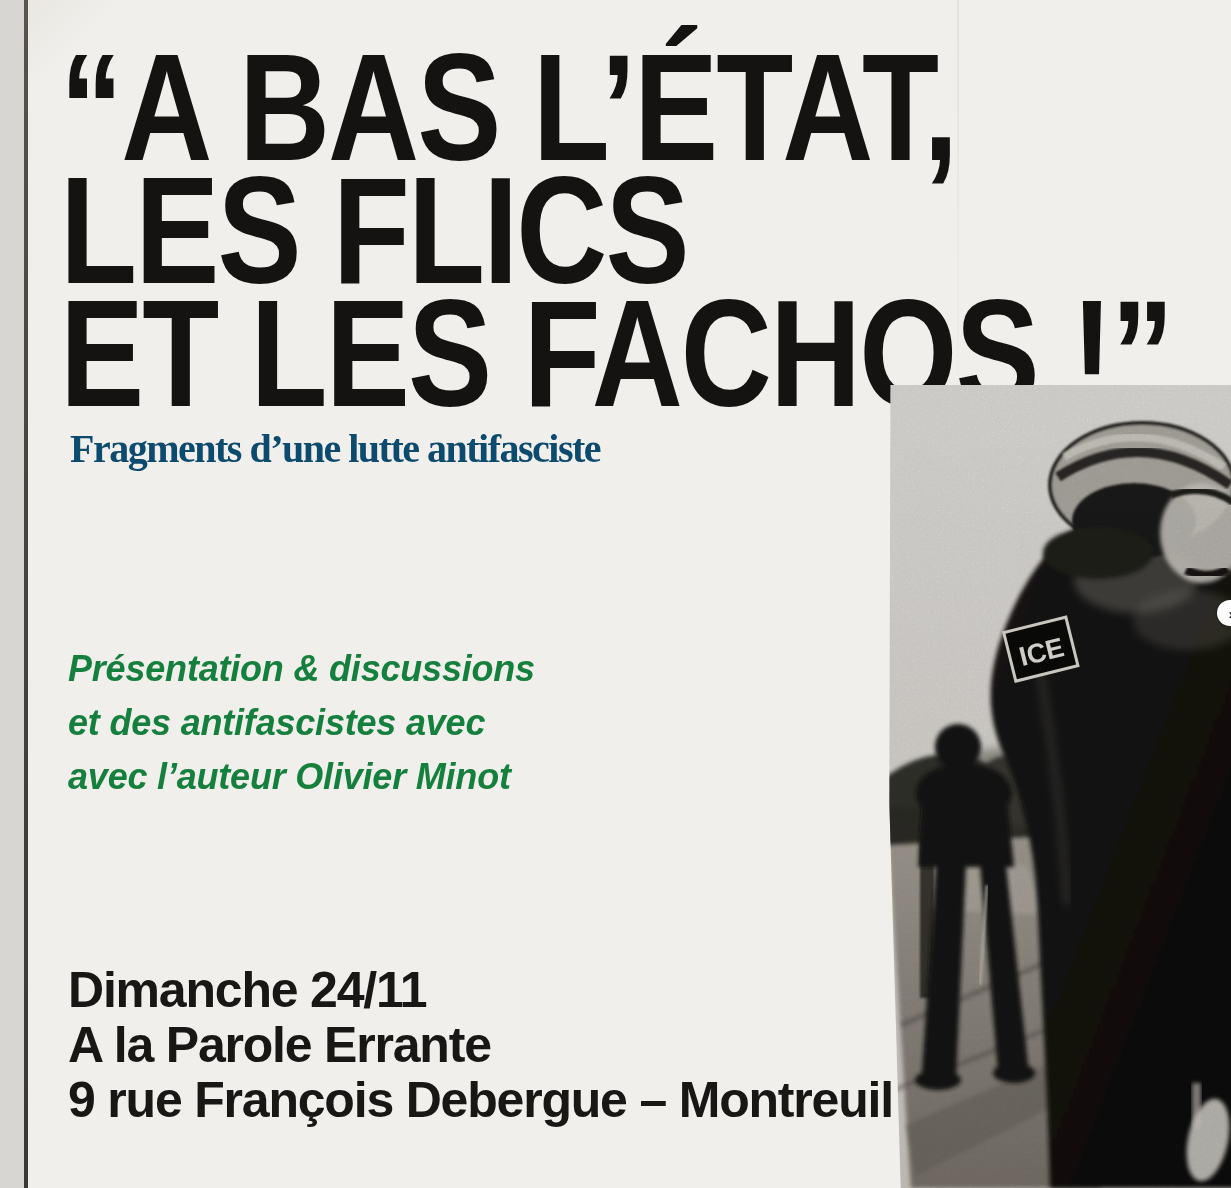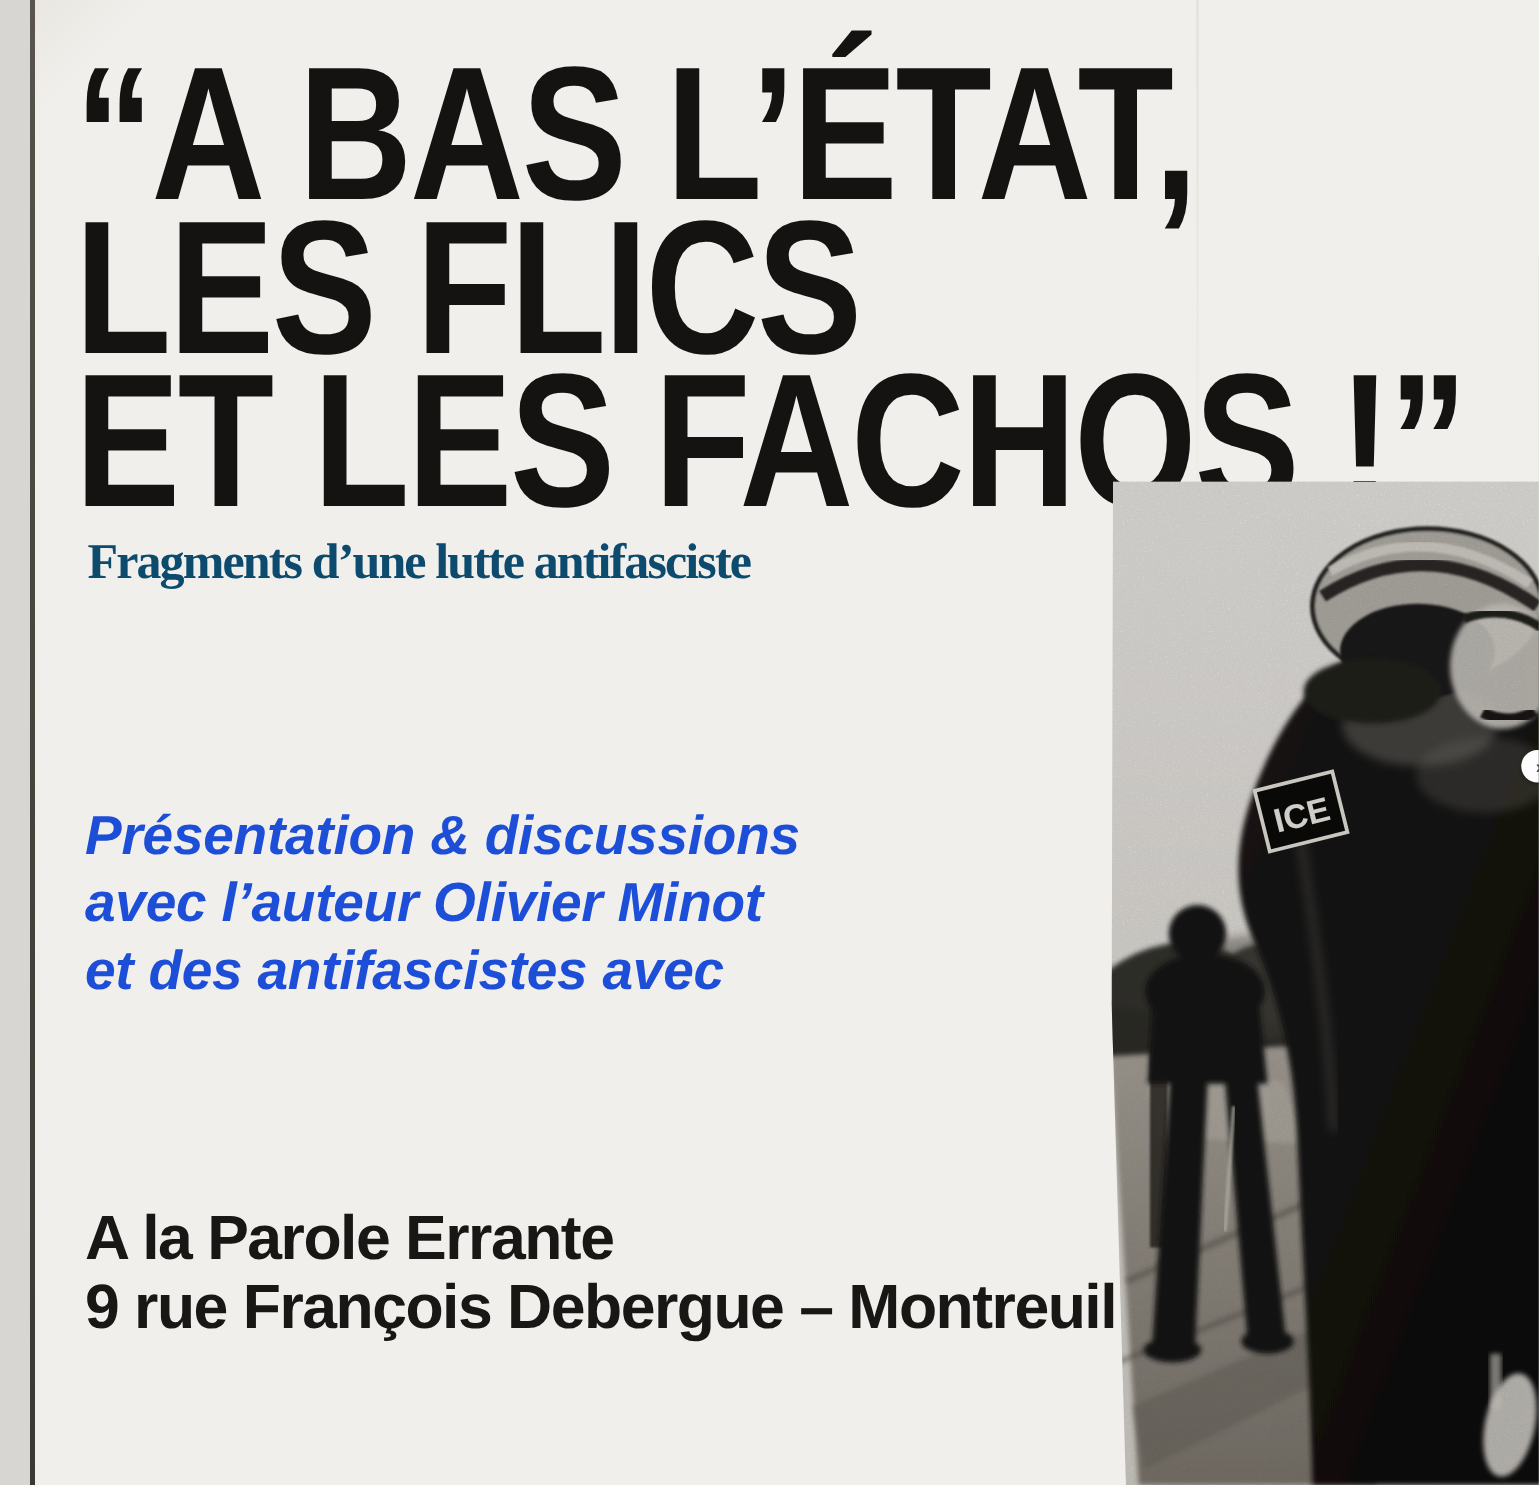--- a/index.html
+++ b/index.html
@@ -19,22 +19,22 @@
   .headline{position:absolute;left:36px;top:46px;margin:0;
             font-size:152px;font-weight:700;line-height:123px;
             letter-spacing:-0.015em;color:var(--ink,#141312);white-space:nowrap;}
   .headline .hl{transform:scaleX(.83);transform-origin:0 50%;}
 
   .subtitle{position:absolute;left:46px;top:423px;
             font-family:"Liberation Serif",serif;font-size:40px;line-height:52px;
             letter-spacing:-1.5px;color:#0c4a6e;white-space:nowrap;font-weight:bold;}
 
   .desc{position:absolute;left:44px;top:642px;
-        font-size:44px;font-style:italic;font-weight:600;line-height:54px;
-        letter-spacing:-0.2px;color:#1d4ed8;white-space:nowrap;}
+        font-size:36px;font-style:italic;font-weight:600;line-height:54px;
+        letter-spacing:-0.2px;color:#15803d;white-space:nowrap;}
 
   .event{position:absolute;left:44px;top:963px;
          font-size:50px;font-weight:600;line-height:55px;
          letter-spacing:-1.2px;color:#181716;white-space:nowrap;}
 
   .photo{position:absolute;left:862px;top:385px;width:369px;height:803px;
          clip-path:polygon(1.2% 0,100% 0,100% 100%,4% 100%,0.9% 52%,1.2% 0);}
   .photo svg{display:block;}
 
   .next-btn{position:absolute;left:1193px;top:600px;width:26px;height:26px;
@@ -59,25 +59,26 @@
     <div class="hl">LES FLICS</div>
     <div class="hl">ET LES FACHOS !”</div>
   </h1>
 
   <div class="subtitle">
     <div>Fragments d’une lutte antifasciste</div>
   </div>
 
   <div class="desc">
     <div>Présentation &amp; discussions</div>
+    <div>et des antifascistes avec</div>
     <div>avec l’auteur Olivier Minot</div>
-    <div>et des antifascistes avec</div>
   </div>
 
   <div class="event">
+    <div>Dimanche 24/11</div>
     <div>A la Parole Errante</div>
     <div>9 rue François Debergue – Montreuil</div>
   </div>
 
   <div class="photo">
     <svg width="369" height="803" viewBox="0 0 369 803" xmlns="http://www.w3.org/2000/svg">
       <defs>
         <linearGradient id="sky" x1="0" y1="0" x2="0" y2="1">
           <stop offset="0" stop-color="#edebe7"></stop>
           <stop offset="0.5" stop-color="#e6e3de"></stop>

